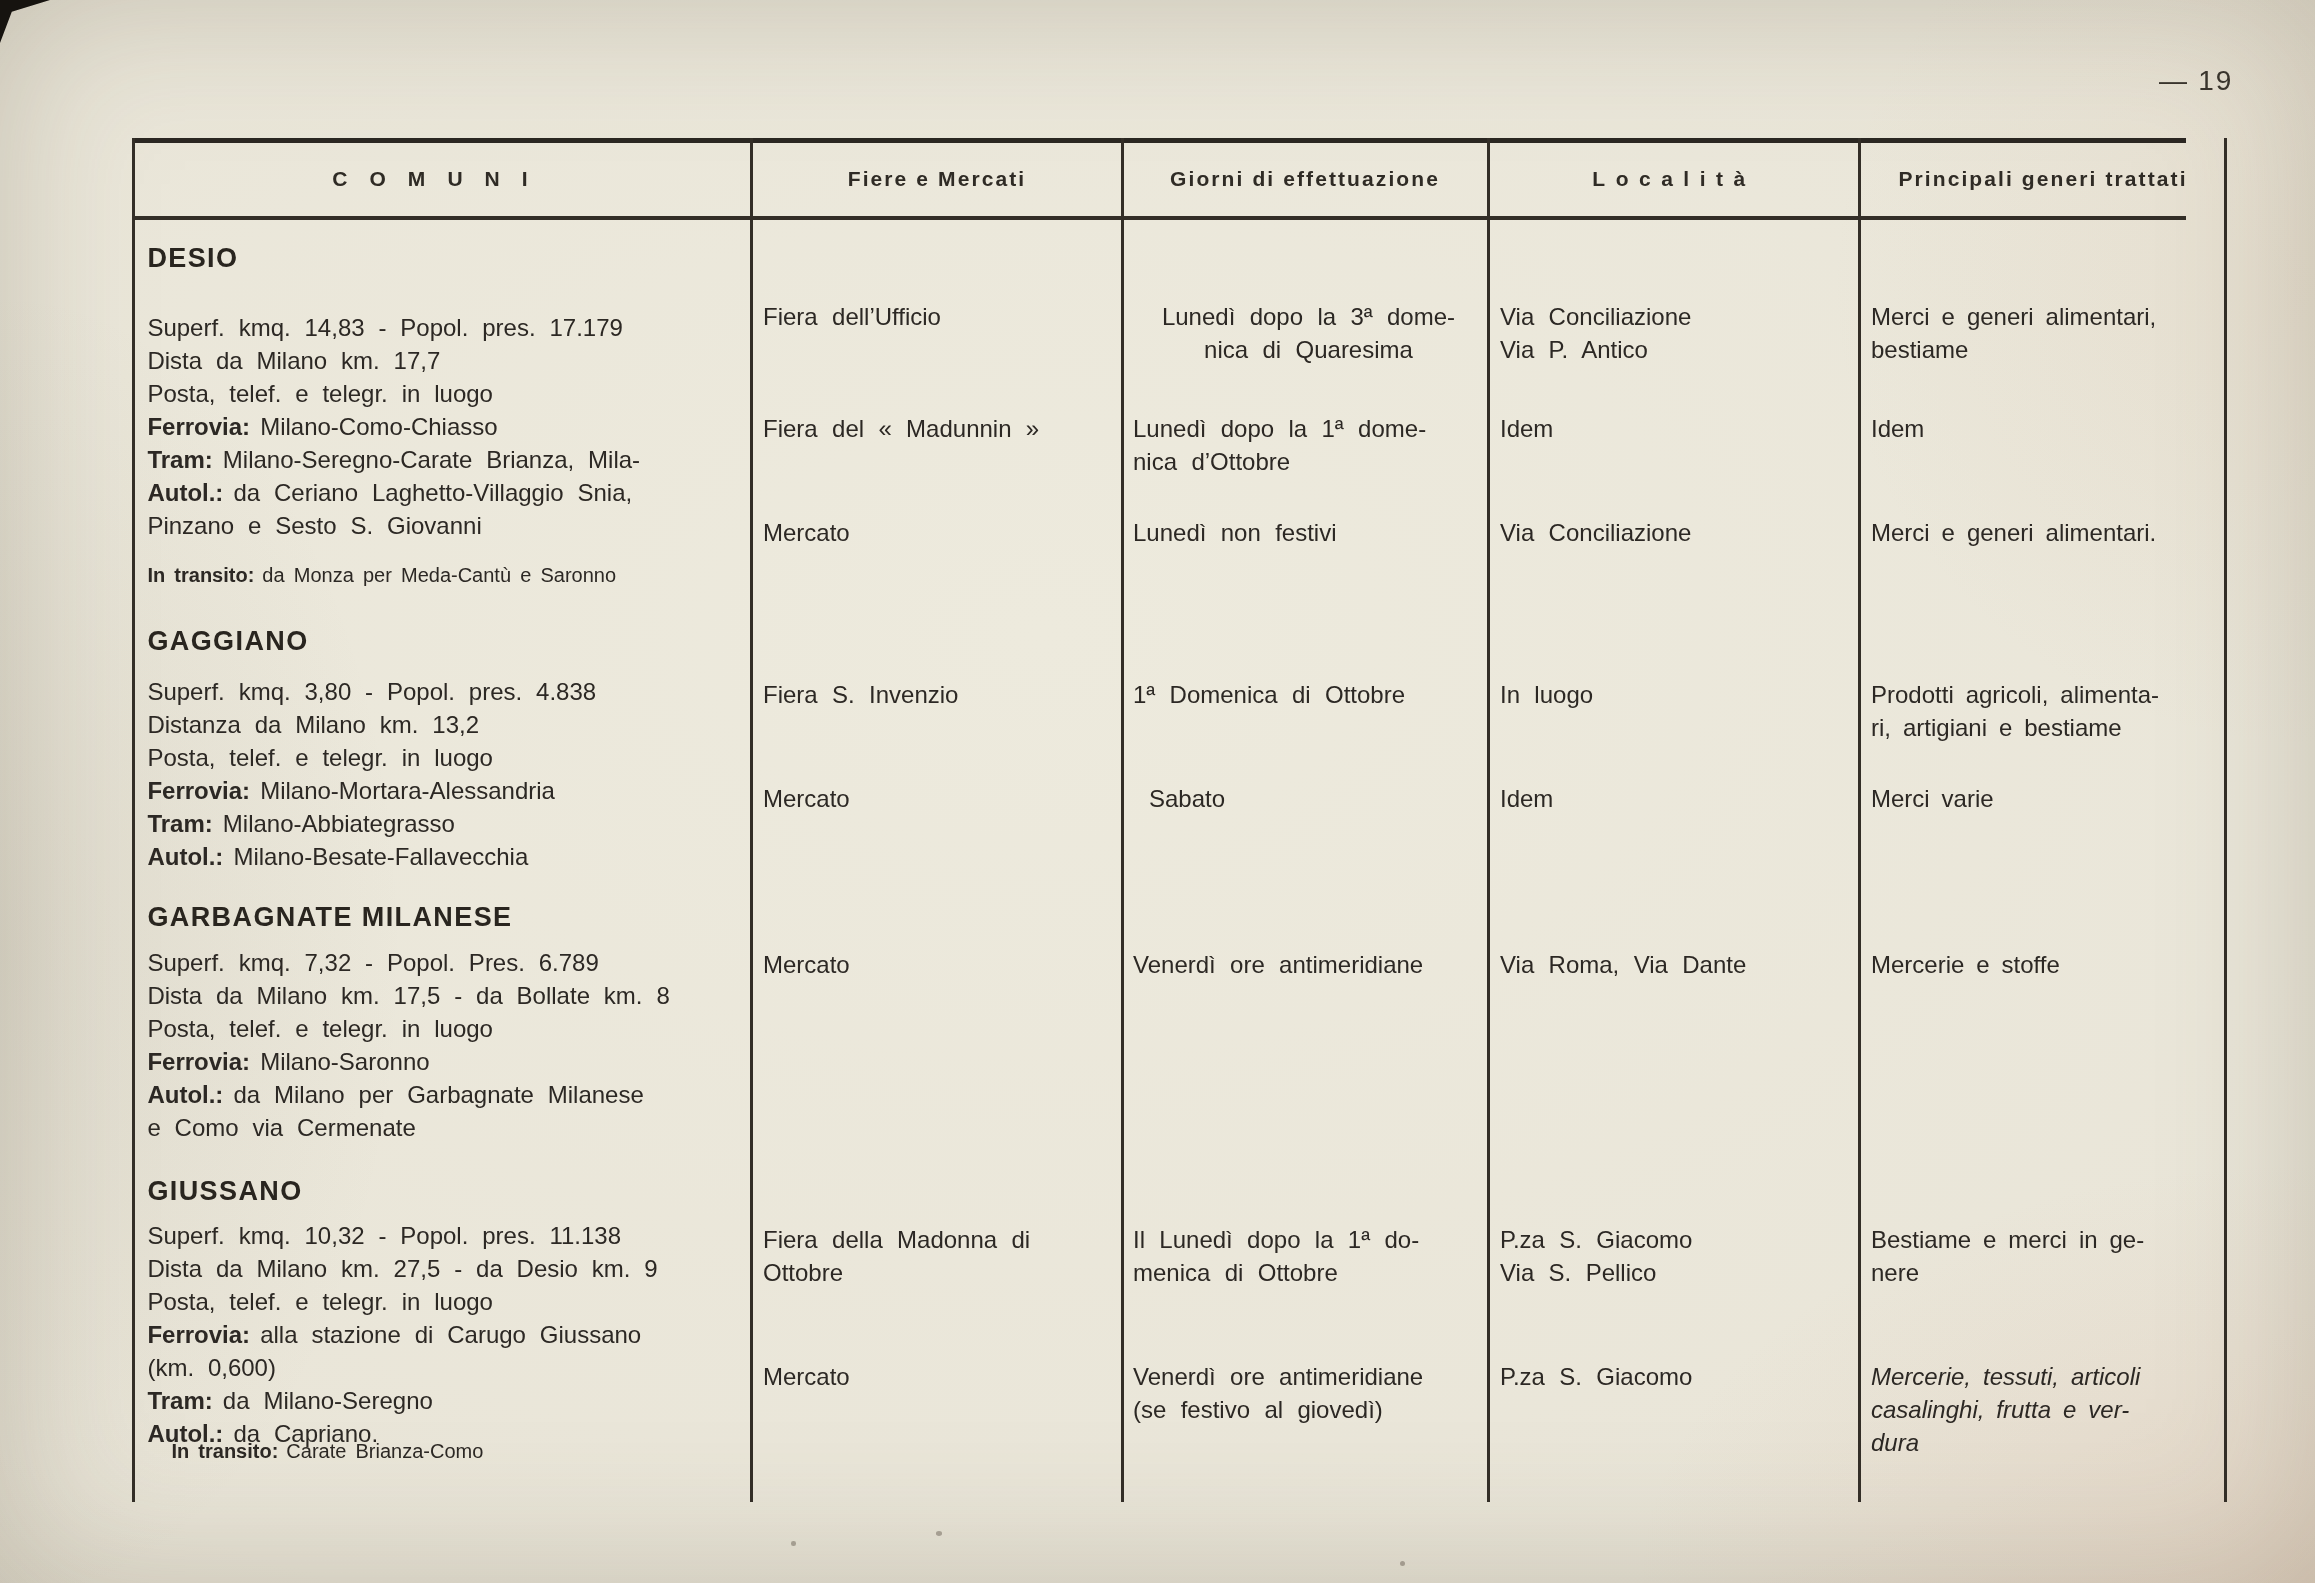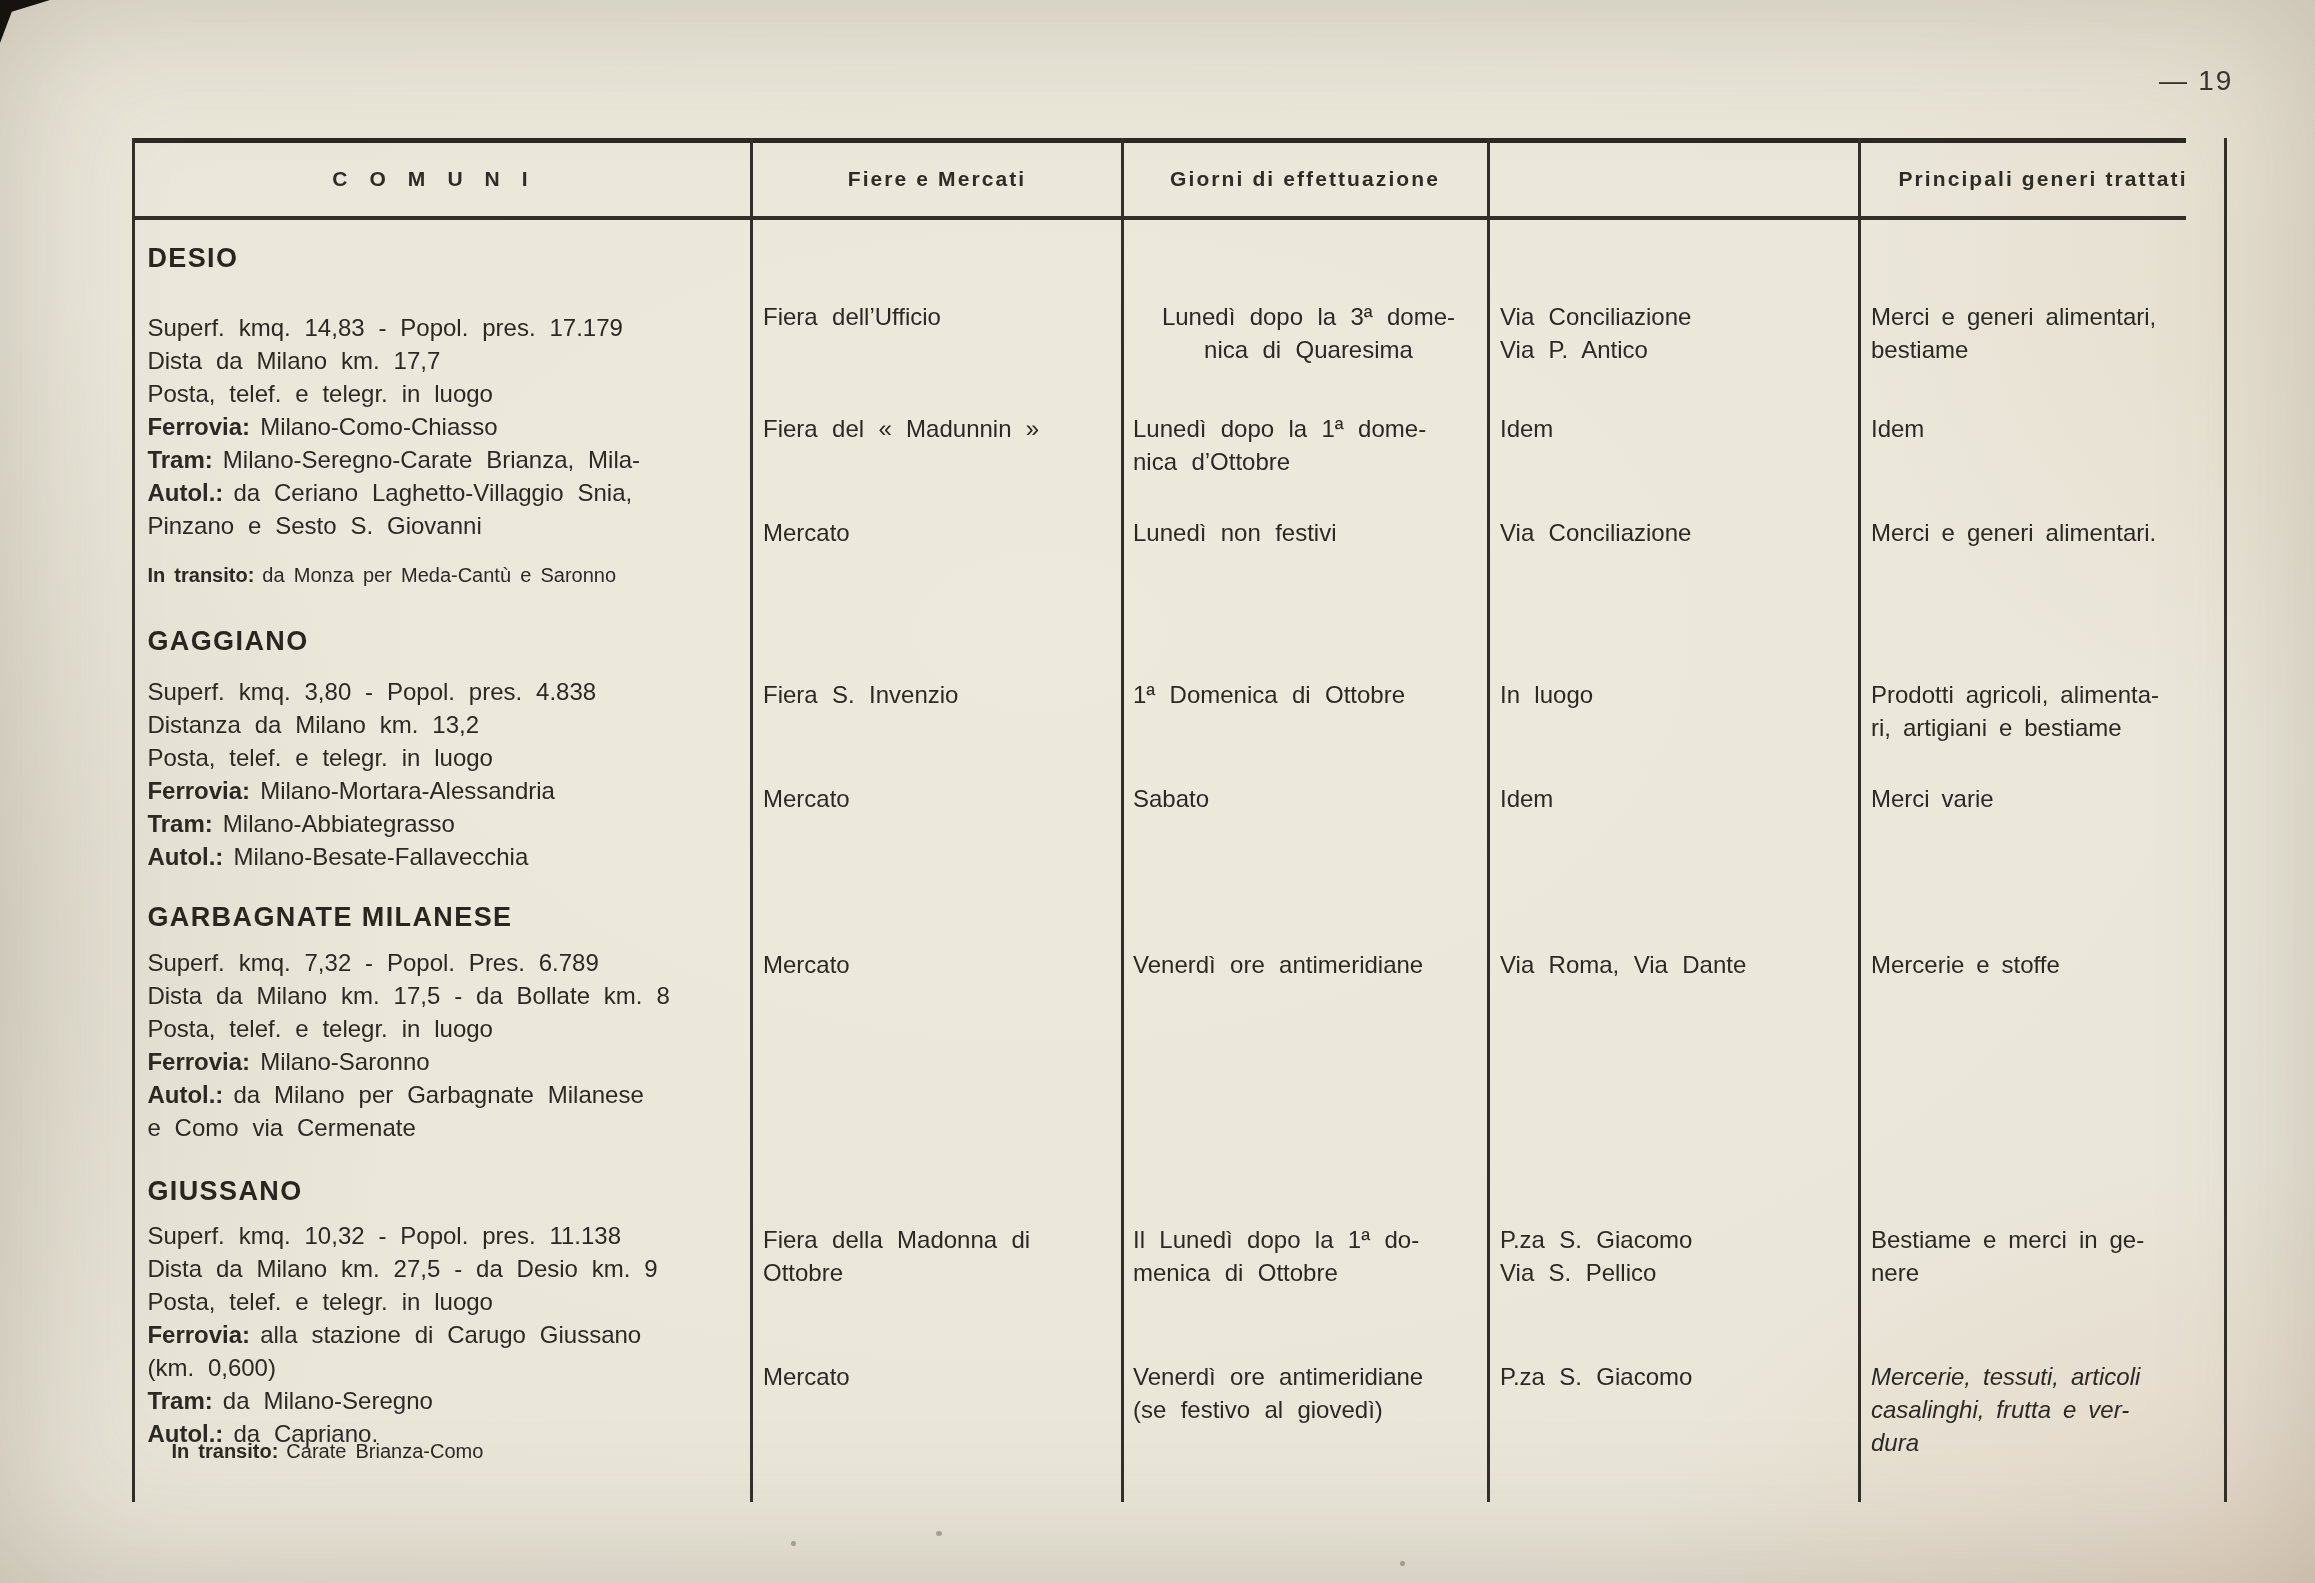--- a/index.html
+++ b/index.html
@@ -60,20 +60,21 @@
     <div class="vrule" style="left:0;"></div>
     <div class="vrule" style="left:618px;"></div>
     <div class="vrule" style="left:989px;"></div>
     <div class="vrule" style="left:1355px;"></div>
     <div class="vrule" style="left:1726px;"></div>
     <div class="vrule" style="left:2092px;"></div>
 
     <div class="hcell ls-wide" style="left:0;width:618px;">COMUNI</div>
     <div class="hcell ls-sm" style="left:621px;width:368px;">Fiere e Mercati</div>
     <div class="hcell ls-sm" style="left:991px;width:364px;">Giorni di effettuazione</div>
+    <div class="hcell ls-mid" style="left:1358px;width:368px;">Località</div>
     <div class="hcell ls-sm" style="left:1729px;width:364px;">Principali generi trattati</div>
 
     <div class="tbody">
 
       <section class="sec" style="top:0;height:387px;">
         <h3 class="cname" style="top:23.5px;">DESIO</h3>
         <div class="details" style="top:92px;">
           <div class="dline"><b></b><span>Superf. kmq. 14,83 - Popol. pres. 17.179</span></div>
           <div class="dline"><b></b><span>Dista da Milano km. 17,7</span></div>
           <div class="dline"><b></b><span>Posta, telef. e telegr. in luogo</span></div>
@@ -115,21 +116,21 @@
           <div class="dline"><b>Autol.:</b><span>Milano-Besate-Fallavecchia</span></div>
         </div>
 
         <div class="entry col-f" style="top:72px;">Fiera S. Invenzio</div>
         <div class="entry col-g" style="top:72px;">1ª Domenica di Ottobre</div>
         <div class="entry col-l" style="top:72px;">In luogo</div>
         <div class="entry col-p" style="top:72px;">Prodotti agricoli, alimenta-
 ri, artigiani e bestiame</div>
 
         <div class="entry col-f" style="top:176px;">Mercato</div>
-        <div class="entry col-g" style="top:176px;">Sabato</div>
+        <div class="entry col-g" style="top:176px;margin-left:16px;">Sabato</div>
         <div class="entry col-l" style="top:176px;">Idem</div>
         <div class="entry col-p" style="top:176px;">Merci varie</div>
       </section>
 
       <section class="sec" style="top:665px;height:279px;">
         <h3 class="cname" style="top:18px;">GARBAGNATE MILANESE</h3>
         <div class="details" style="top:62px;">
           <div class="dline"><b></b><span>Superf. kmq. 7,32 - Popol. Pres. 6.789</span></div>
           <div class="dline"><b></b><span>Dista da Milano km. 17,5 - da Bollate km. 8</span></div>
           <div class="dline"><b></b><span>Posta, telef. e telegr. in luogo</span></div>

